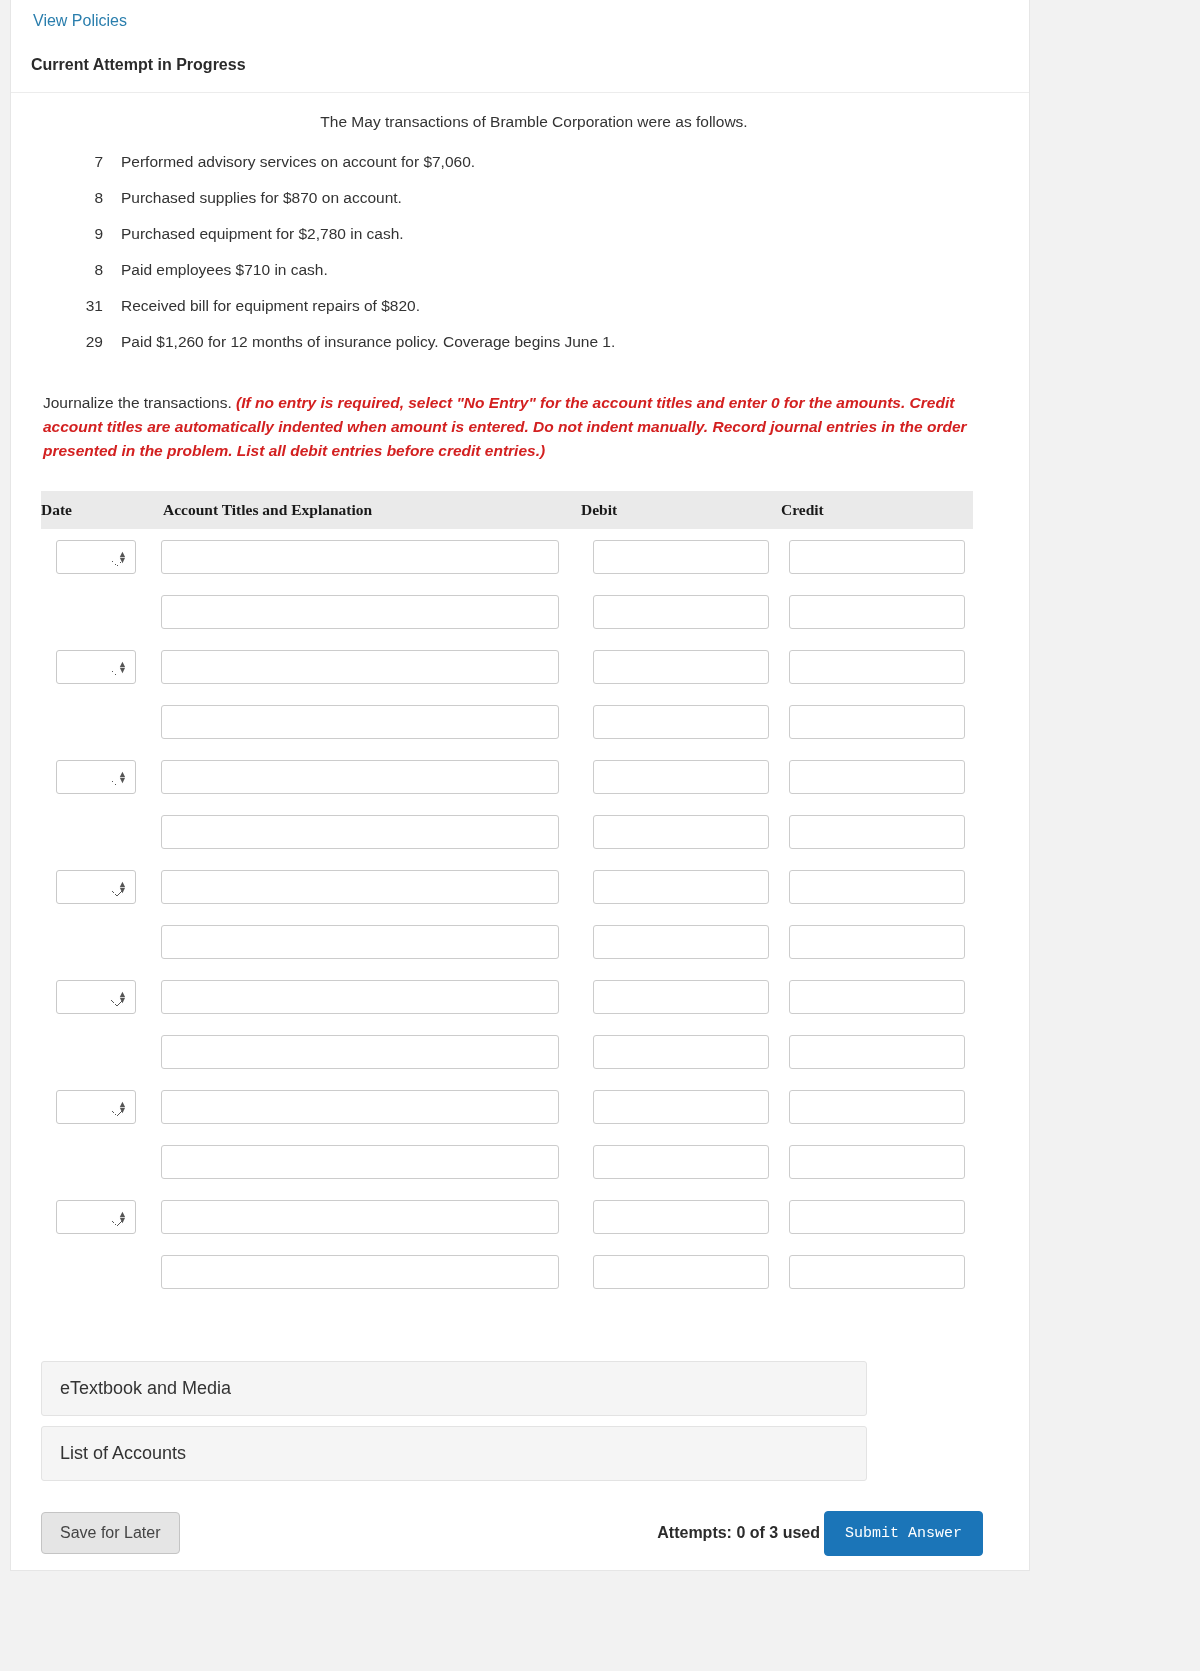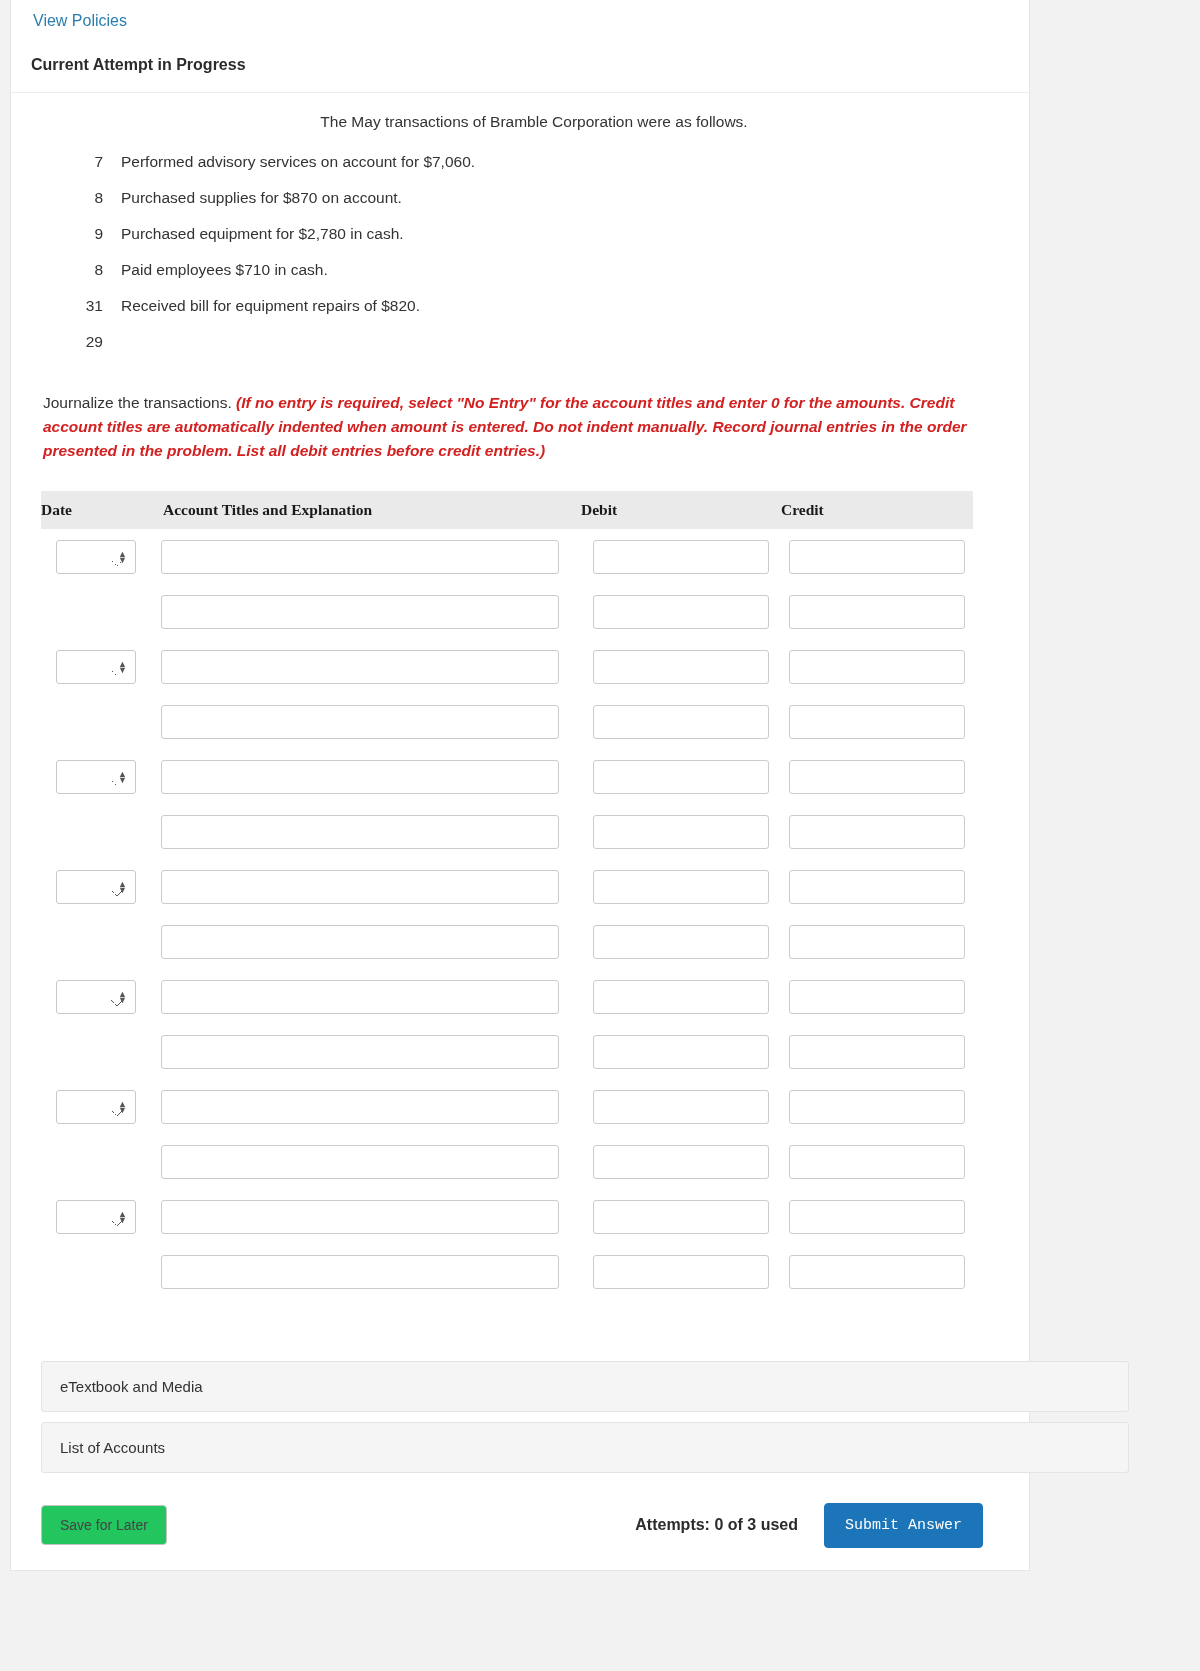--- a/index.html
+++ b/index.html
@@ -160,50 +160,50 @@
     border-radius: 3px;
     background: #fff;
     font-size: 14px;
     font-family: "Liberation Sans", sans-serif;
     padding: 0 8px;
     color: #333;
   }
 
   .panel {
     margin: 0 0 10px 10px;
-    width: 1088px;
+    width: 826px;
     background: #f5f5f5;
     border: 1px solid #e3e3e3;
     border-radius: 3px;
     padding: 16px 0 16px 18px;
-    font-size: 15px;
+    font-size: 18px;
     color: #333;
     cursor: pointer;
   }
   .panel-etext { margin-top: 62px; }
 
   .footer {
     margin: 22px 0 0 0;
     padding: 0 26px 0 10px;
     display: flex;
     align-items: center;
     justify-content: space-between;
     height: 60px;
   }
   .btn-save {
-    background: #22c55e;
+    background: #e5e5e5;
     border: 1px solid #c4c4c4;
     border-radius: 4px;
     padding: 11px 18px;
-    font-size: 14px;
+    font-size: 16px;
     color: #444;
     cursor: pointer;
     font-family: "Liberation Sans", sans-serif;
   }
-  .footer-right { display: flex; align-items: center; gap: 26px; justify-content: space-between; }
+  .footer-right { display: flex; align-items: center; gap: 4px; justify-content: space-between; }
   .attempts {
     font-size: 16px;
     font-weight: bold;
     color: #2b2b2b;
   }
   .btn-submit {
     background: #1b75b8;
     border: 1px solid #1b75b8;
     border-radius: 4px;
     color: #fff;
@@ -243,20 +243,21 @@
           <li class="txn-row">
             <span class="txn-date">8</span>
             <span class="txn-desc">Paid employees $710 in cash.</span>
           </li>
           <li class="txn-row">
             <span class="txn-date">31</span>
             <span class="txn-desc">Received bill for equipment repairs of $820.</span>
           </li>
           <li class="txn-row">
             <span class="txn-date">29</span>
+            <span class="txn-desc">Paid $1,260 for 12 months of insurance policy. Coverage begins June 1.</span>
           </li>
         </ul>
 
       <div class="journalize">
         <span>Journalize the transactions. </span><span class="note">(If no entry is required, select "No Entry" for the account titles and enter 0 for the amounts. Credit account titles are automatically indented when amount is entered. Do not indent manually. Record journal entries in the order presented in the problem. List all debit entries before credit entries.)</span>
       </div>
 
       <table class="journal">
         <thead>
           <tr>

